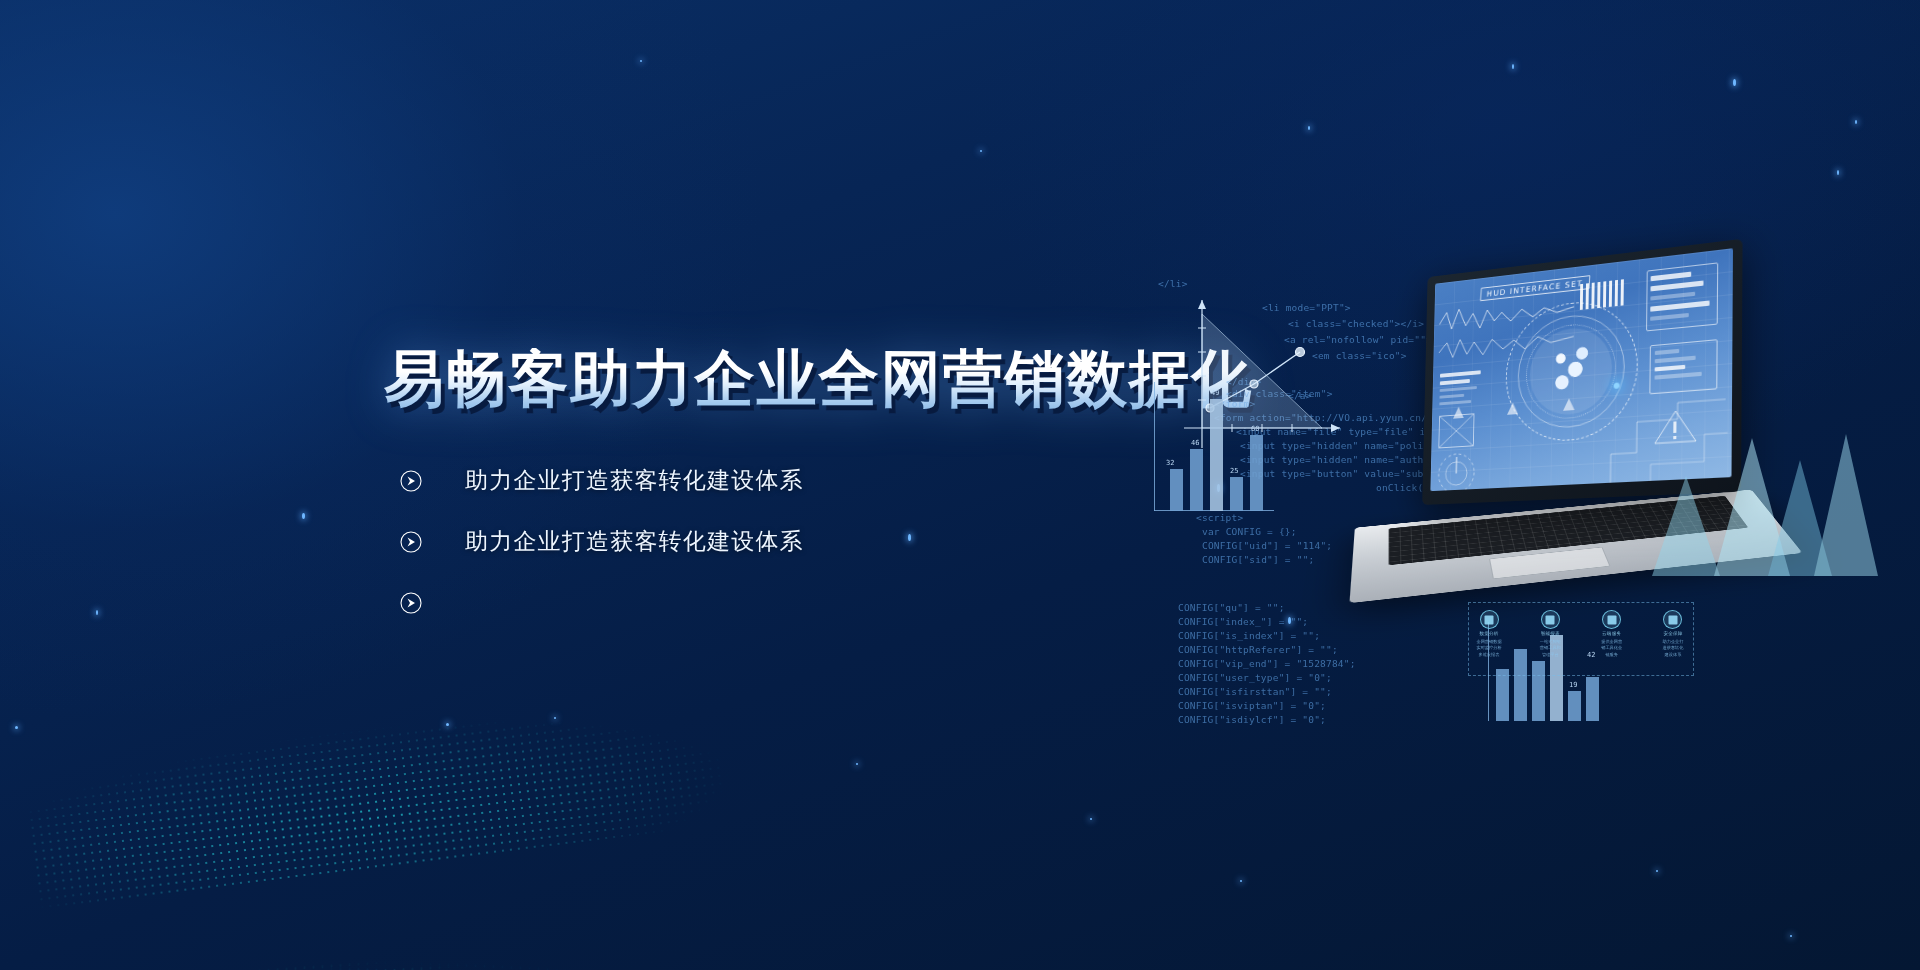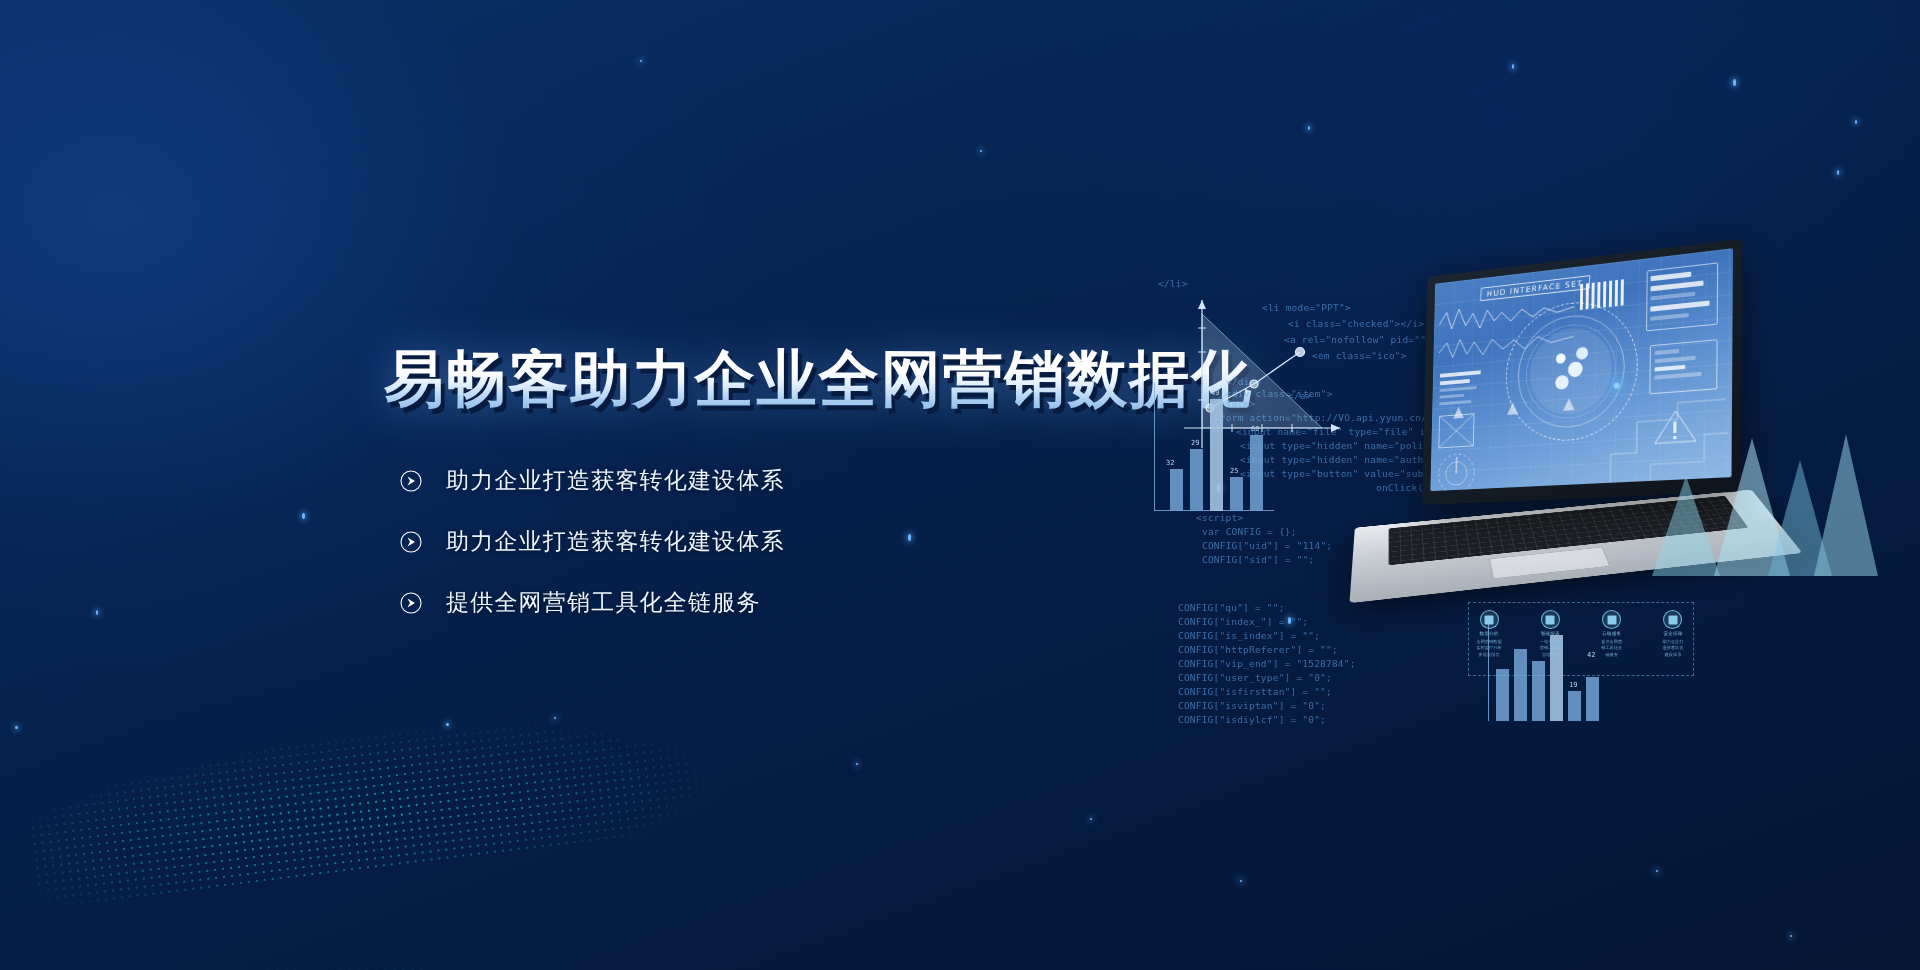--- a/index.html
+++ b/index.html
@@ -56,21 +56,21 @@
     background:linear-gradient(180deg,#ffffff 0%,#ffffff 38%,#e2f0fd 58%,#a9cdf0 85%,#8fbce8 100%);
     -webkit-background-clip:text; background-clip:text;
     color:transparent; -webkit-text-fill-color:transparent;
     filter:drop-shadow(4px 5px 0px rgba(7,26,62,0.95)) drop-shadow(0 0 22px rgba(110,180,255,0.30));
     transform:scaleX(0.97);
     transform-origin:left center;
   }
 
   
   .bullets { position:absolute; left:400px; top:460px; }
-  .bullet { display:flex; align-items:center; height:41px; margin-bottom:20px; }
+  .bullet { display:flex; align-items:center; height:41px; margin-bottom:20px;gap:19px; }
   .bullet-icon { width:22px; height:22px; flex:none; margin-right:24px; }
   .bullet-icon svg { display:block; }
   .bullet-text {
     font-size:23px; color:#eef6ff; letter-spacing:1.2px;
     font-family:"DejaVu Sans","Liberation Sans",sans-serif;
     text-shadow:0 1px 5px rgba(0,0,0,.5);
   }
 
   
   .illus { position:absolute; left:1140px; top:250px; width:780px; height:480px; }
@@ -226,21 +226,20 @@
       <span class="bullet-text">助力企业打造获客转化建设体系</span>
     </div>
 
     <div class="bullet">
       <span class="bullet-icon">
         <svg width="22" height="22" viewBox="0 0 22 22">
           <circle cx="11" cy="11" r="10" fill="none" stroke="#ffffff" stroke-width="1.1"></circle>
           <path d="M7.5 6.4 L15 11 L7.5 15.6 L10 11 Z" fill="#ffffff"></path>
         </svg>
       </span>
-      <span class="bullet-text">提供全网营销工具化全链服务</span>
     </div>
 
   </div>
 
   <div class="illus">
 
     <div class="codewall">
       <div class="code-line" style="left:18px;  top:28px;">&lt;/li&gt;</div>
       <div class="code-line" style="left:122px; top:52px;">&lt;li mode="PPT"&gt;</div>
       <div class="code-line" style="left:148px; top:68px;">&lt;i class="checked"&gt;&lt;/i&gt;</div>
@@ -291,21 +290,21 @@
         <circle cx="138" cy="74" r="4.5" fill="rgba(230,244,255,0.8)" stroke="#eaf4ff" stroke-width="1.2"></circle>
       </svg>
     </div>
 
     <div class="bars-left">
       <div class="bar-axis"></div>
       <div class="bar-axis-v"></div>
       <div class="bar" style="left:16px; height:42px;"></div>
       <div class="bar-lbl" style="left:12px; bottom:58px;">32</div>
       <div class="bar" style="left:36px; height:62px;"></div>
-      <div class="bar-lbl" style="left:37px; bottom:78px;">29</div>
+      <div class="bar-lbl" style="left:37px; bottom:78px;">46</div>
       <div class="bar" style="left:56px; height:112px; background:#a7c6e4;"></div>
       <div class="bar-lbl" style="left:57px; bottom:128px;">49</div>
       <div class="bar" style="left:76px; height:34px;"></div>
       <div class="bar-lbl" style="left:76px; bottom:50px;">25</div>
       <div class="bar" style="left:96px; height:76px;"></div>
       <div class="bar-lbl" style="left:97px; bottom:92px;">60</div>
     </div>
 
     <div class="bars-right">
       <div class="bar-axis-v"></div>

